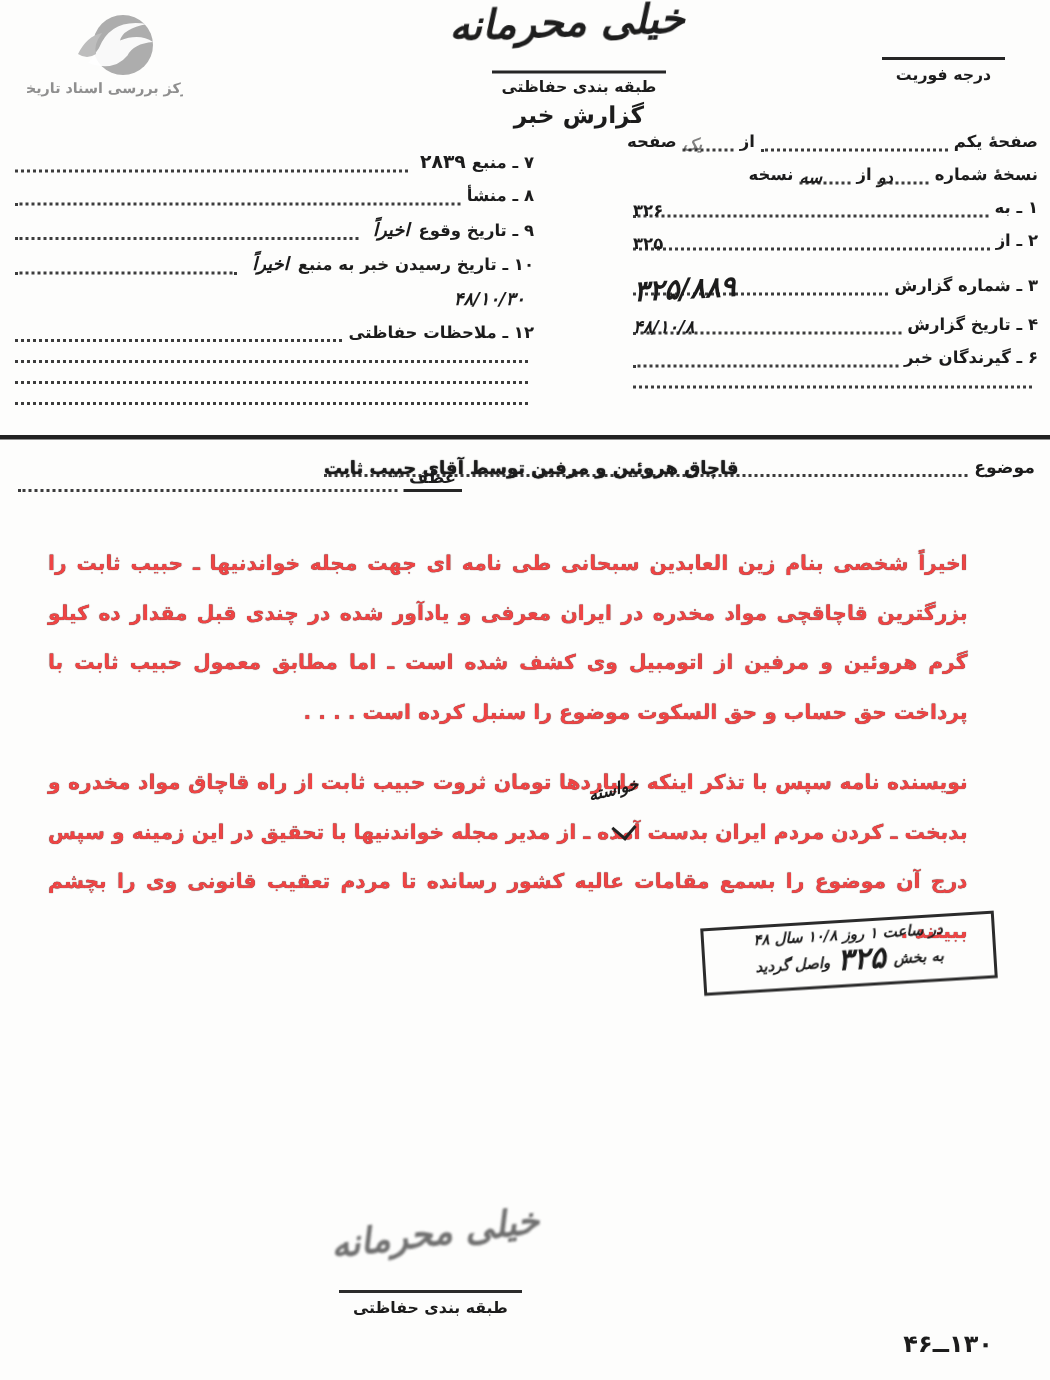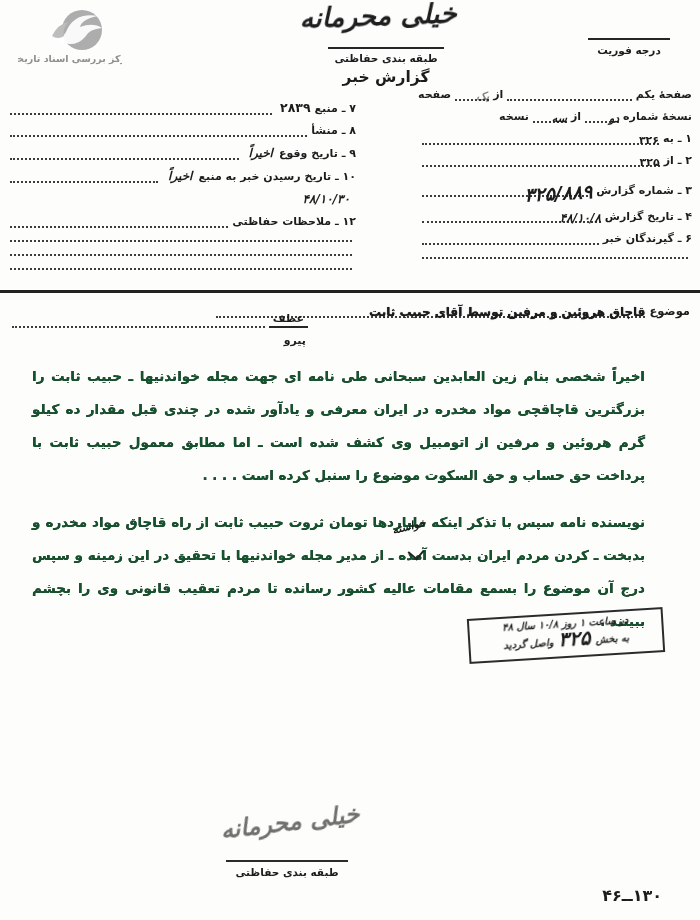--- a/index.html
+++ b/index.html
@@ -22,39 +22,39 @@
   .class-label{font-size:10.5px;font-weight:700;}
   .form-title{font-size:15.5px;font-weight:700;margin-top:4px;letter-spacing:1px;}
   .urgency{right:30px;top:38px;width:82px;text-align:center;}
   .urgency .rule{border-top:2px solid #262626;margin-bottom:4px;}
   .urgency .lbl{font-size:10.5px;font-weight:700;}
   
   .colR{right:8px;top:88px;width:274px;}
   .colL{left:6px;top:100px;width:350px;}
   .frow{display:flex;align-items:flex-end;direction:rtl;margin-bottom:9px;font-size:11px;font-weight:700;}
   .flabel{white-space:nowrap;line-height:13px;}
-  .fill{flex:1;border-bottom:2px dotted #3c3c3c;margin:0 4px;min-height:3px;text-align:right;line-height:1;overflow:visible;}
+  .fill{flex:1;border-bottom:2px dotted #3c3c3c;margin:0 4px;min-height:3px;text-align:left;line-height:1;overflow:visible;}
   .fill.short{flex:0 0 34px;}
   .val{position:relative;top:3px;display:inline-block;}
   .hw{font-style:italic;letter-spacing:.5px;}
   .hw-faint{opacity:.55;}
   .hw-big{font-size:19px;font-weight:700;font-style:italic;transform:rotate(-3deg) translateY(5px);letter-spacing:1px;}
   .hw-date{font-size:12px;font-weight:700;font-style:italic;}
   .srcnum{font-size:12.5px;letter-spacing:3px;margin:0 4px;}
   
   .divider{left:0;right:0;top:290px;height:3px;background:#222;}
   .subjrow{right:10px;top:303px;width:478px;display:flex;align-items:flex-end;direction:rtl;font-size:11.5px;font-weight:700;}
   .subjval{font-size:12px;font-weight:700;text-shadow:0 0 .8px #000;letter-spacing:.3px;}
   .atf{left:8px;top:312px;width:300px;font-size:11px;font-weight:700;}
   .atf .row1{display:flex;align-items:flex-end;direction:rtl;}
   .atf .word{border-bottom:2px solid #262626;padding:0 4px 1px;}
   .atf .row2{text-align:right;padding-left:4px;margin-top:6px;padding-right:2px;}
   
   .body{left:32px;right:55px;top:360px;font-size:13.5px;font-weight:700;line-height:33px;
-        text-align:justify;color:#14532d;text-shadow:0 0 .6px #222;}
+        text-align:justify;color:#ef4444;text-shadow:0 0 .6px #222;}
   .body p{margin:0;}
   .body p + p{margin-top:14px;}
   .insert{left:392px;top:520px;font-size:11px;font-weight:700;font-style:italic;
           transform:rotate(-14deg);letter-spacing:1px;}
   .caret{left:410px;top:546px;width:10px;height:10px;border-left:2px solid #222;
          border-bottom:2px solid #222;transform:rotate(-50deg);}
   
   .stamp{left:468px;top:613px;width:178px;border:2.5px solid #2b2b2b;transform:rotate(-3.5deg);
          padding:3px 7px;text-align:center;direction:rtl;filter:blur(.2px);}
   .stamp .l1{font-size:10px;font-weight:700;font-style:italic;white-space:nowrap;letter-spacing:.4px;}
@@ -178,21 +178,20 @@
   <div class="abs subjrow">
     <span class="flabel">موضوع</span>
     <span class="fill"><span class="val subjval">قاچاق هروئین و مرفین توسط آقای حبیب ثابت</span></span>
   </div>
 
   <div class="abs atf">
     <div class="row1">
       <span class="word">عطف</span>
       <span class="fill"></span>
     </div>
-    <div class="row2">پیرو</div>
   </div>
 
   <div class="abs body">
     <p>اخیراً شخصی بنام زین العابدین سبحانی طی نامه ای جهت مجله خواندنیها ـ حبیب ثابت را بزرگترین قاچاقچی مواد مخدره در ایران معرفی و یادآور شده در چندی قبل مقدار ده کیلو گرم هروئین و مرفین از اتومبیل وی کشف شده است ـ اما مطابق معمول حبیب ثابت با پرداخت حق حساب و حق السکوت موضوع را سنبل کرده است . . . .</p>
     <p>نویسنده نامه سپس با تذکر اینکه ملیاردها تومان ثروت حبیب ثابت از راه قاچاق مواد مخدره و بدبخت ـ کردن مردم ایران بدست آمده ـ از مدیر مجله خواندنیها با تحقیق در این زمینه و سپس درج آن موضوع را بسمع مقامات عالیه کشور رسانده تا مردم تعقیب قانونی وی را بچشم ببینند .</p>
   </div>
   <div class="abs insert">خواسته</div>
   <div class="abs caret"></div>
 
   <div class="abs stamp">

